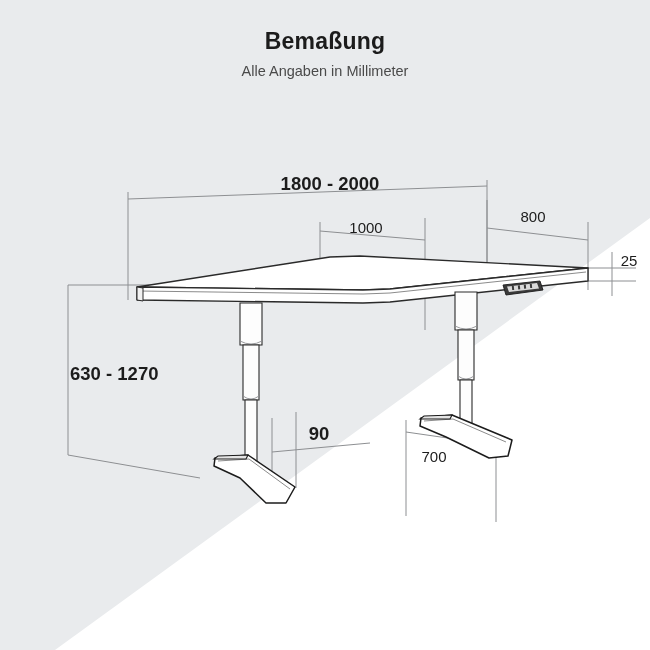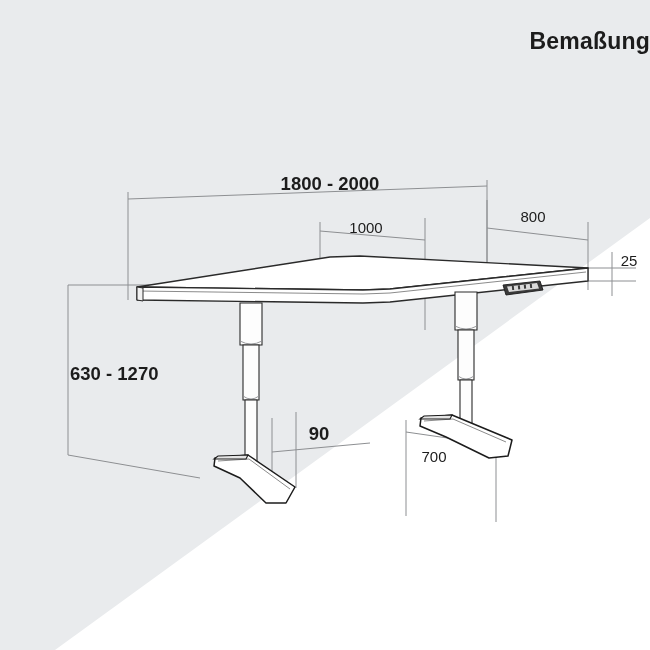--- a/index.html
+++ b/index.html
@@ -25,21 +25,21 @@
     top: 0;
     left: 0;
     width: 650px;
     height: 650px;
   }
   .title-block {
     position: absolute;
     top: 28px;
     left: 0;
     width: 650px;
-    text-align: right;
+    text-align: center;
     pointer-events: none;
   }
   .dwg-title {
     font-size: 23px;
     font-weight: bold;
     color: #1c1c1c;
     letter-spacing: 0.2px;
     margin: 0;
     line-height: 1.2;
   }
@@ -159,15 +159,16 @@
       <text class="dim" x="70" y="380" font-size="18.5" font-weight="bold" text-anchor="start">630 - 1270</text>
 
       <text class="dim" x="319" y="440" font-size="18.5" font-weight="bold" text-anchor="middle">90</text>
 
       <text class="dim" x="434" y="462" font-size="15" text-anchor="middle">700</text>
     </g>
   </svg>
 
   <div class="title-block">
     <p class="dwg-title">Bemaßung</p>
+    <p class="dwg-subtitle">Alle Angaben in Millimeter</p>
   </div>
 
 </div>
 
 </body></html>

